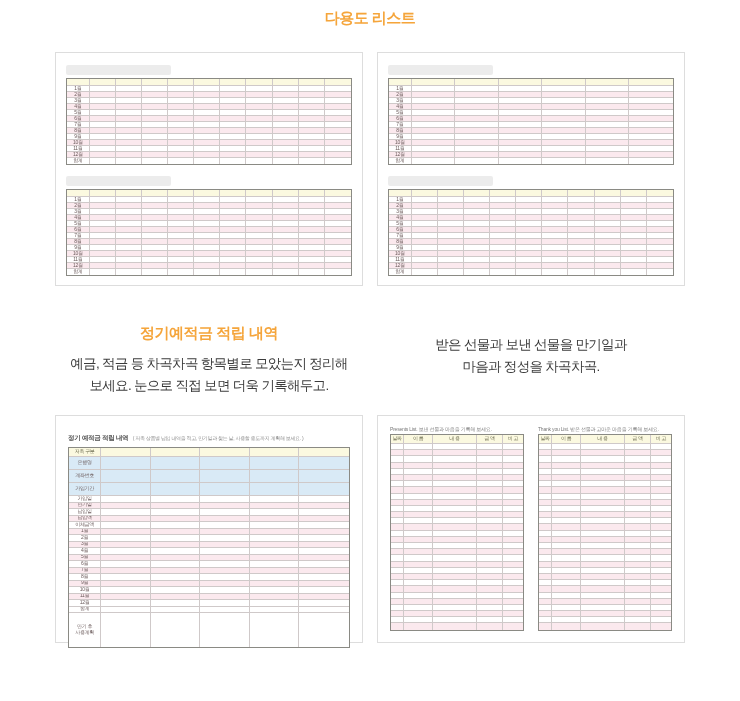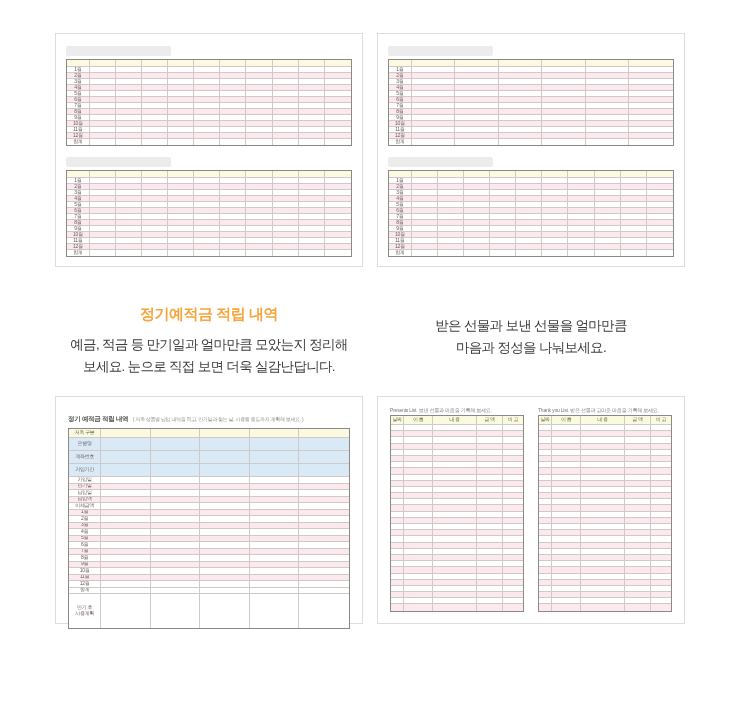--- a/index.html
+++ b/index.html
@@ -66,20 +66,21 @@
   .gift-cap {
     font-size:5px; color:#7a7a7a; margin-bottom:2px;
     white-space:nowrap; overflow:hidden; letter-spacing:-0.2px;
   }
 </style>
 </head>
 <body>
 
 <div class="page">
 
+  <div class="sec-title">다용도 리스트</div>
 
   <div class="cards-row">
     <div class="card top">
       <div class="tblock">
         <div class="tab"></div>
         <div class="tbl">
             <div class="t-row t-header" style="height: 7px; background: rgb(251, 249, 224);">
               <div class="t-cell" style="width: 8%;"></div>
               <div class="t-cell" style="width: 9.2%;"></div>
               <div class="t-cell" style="width: 9.2%;"></div>
@@ -770,28 +771,28 @@
             </div>
           </div>
       </div>
     </div>
   </div>
 
   <div class="info-cols">
     <div class="info-col">
       <div class="sec-title">정기예적금 적립 내역</div>
       <div class="info-desc">
-        <div>예금, 적금 등 만기일과 얼마만큼 모았는지 정리해</div>
-        <div>보세요. 눈으로 직접 보면 더욱 실감난답니다.</div>
+        <div>예금, 적금 등 차곡차곡 항목별로 모았는지 정리해</div>
+        <div>보세요. 눈으로 직접 보면 더욱 기록해두고.</div>
       </div>
     </div>
     <div class="info-col">
       <div class="info-desc">
-        <div>받은 선물과 보낸 선물을 얼마만큼</div>
-        <div>마음과 정성을 나눠보세요.</div>
+        <div>받은 선물과 보낸 선물을 만기일과</div>
+        <div>마음과 정성을 차곡차곡.</div>
       </div>
     </div>
   </div>
 
   <div class="cards-row bottom-cards">
     <div class="card bottom">
       <div class="scan-caption">
         <span class="cap-b">정기 예적금 적립 내역</span>
         <span class="cap-s">( 저축 상품별 납입 내역을 적고, 만기일과 찾는 날, 사용할 용도까지 계획해 보세요. )</span>
       </div>

